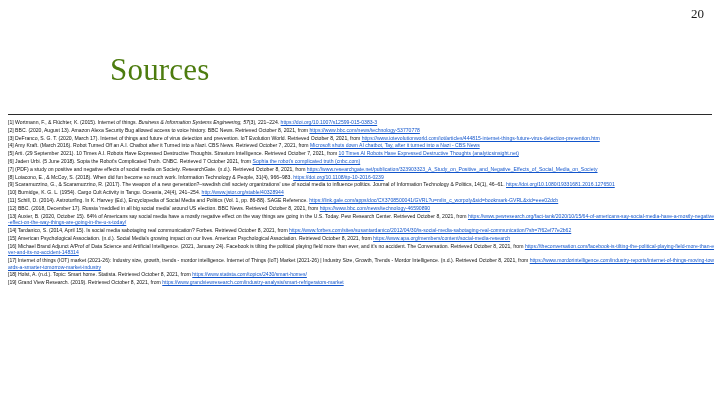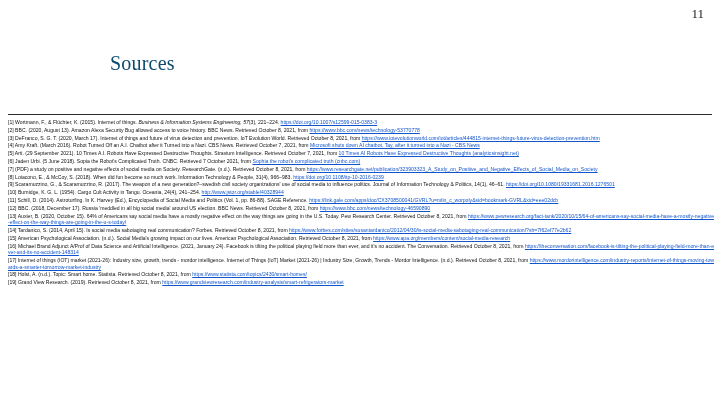--- a/index.html
+++ b/index.html
@@ -27,22 +27,22 @@
     font-family: "Liberation Serif", serif;
     font-size: 13px;
     color: #1a1a1a;
     font-weight: 400;
   }
   .slide-title {
     position: absolute;
     left: 110px;
     top: 52px;
     font-family: "Liberation Serif", serif;
-    font-size: 20px;
-    color: #0c4a6e;
+    font-size: 31px;
+    color: #4d7c0f;
     letter-spacing: 0.2px;
   }
   .rule {
     position: absolute;
     left: 8px;
     top: 114px;
     width: 704px;
     height: 1px;
     background: #2b2b2b;
   }
@@ -67,21 +67,21 @@
     color: #1155cc;
     text-decoration: underline;
     word-break: break-all;
   }
 </style>
 </head>
 <body>
 
 <div class="slide">
 
-  <div class="page-number">11</div>
+  <div class="page-number">20</div>
 
   <div class="slide-title">Sources</div>
 
   <div class="rule"></div>
 
   <div class="refs">
 
     <p class="ref"><span>[1]</span> <span>Wortmann, F., &amp; Flüchter, K. (2015). Internet of things. </span><i>Business &amp; Information Systems Engineering, 57</i><span>(3), 221–224. </span><a class="link" href="#">https://doi.org/10.1007/s12599-015-0383-3</a></p>
 
     <p class="ref"><span>[2]</span> <span>BBC. (2020, August 13). Amazon Alexa Security Bug allowed access to voice history. BBC News. Retrieved October 8, 2021, from </span><a class="link" href="#">https://www.bbc.com/news/technology-53770778</a></p>

